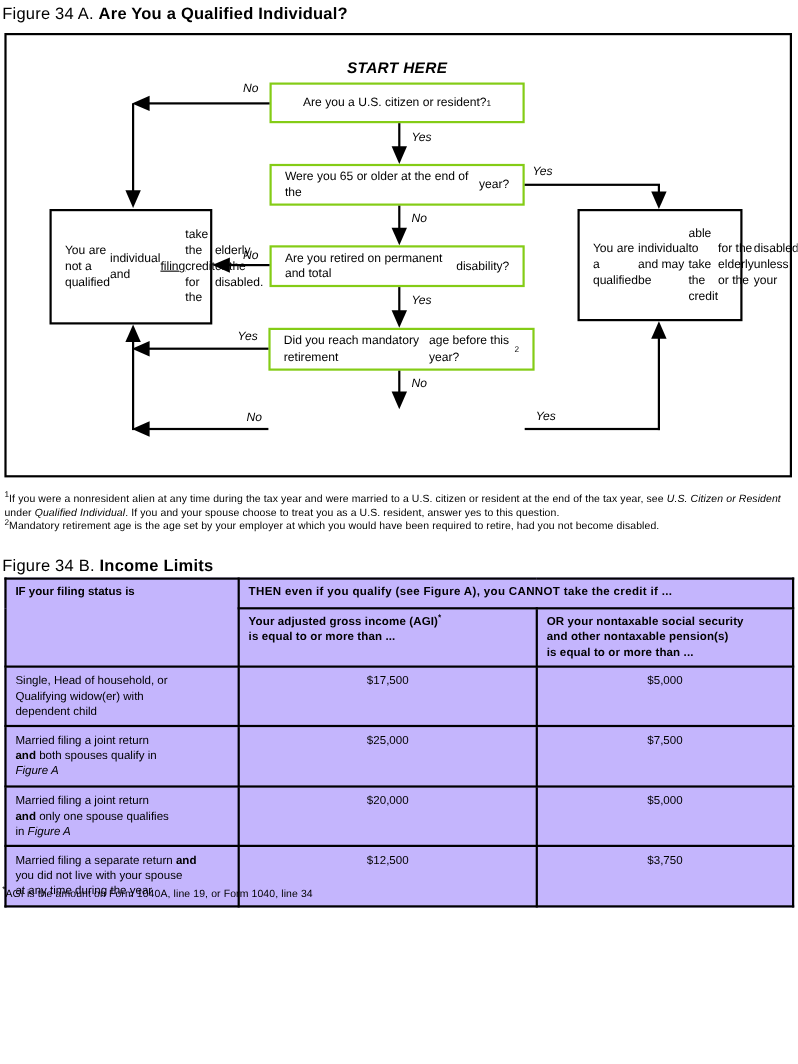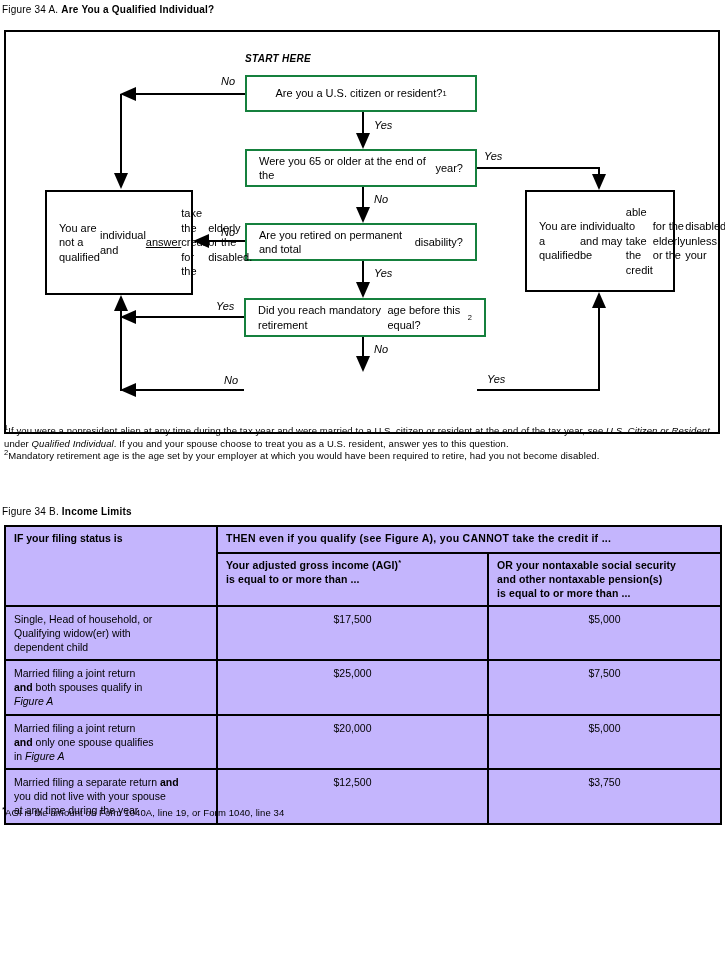--- a/index.html
+++ b/index.html
@@ -1,26 +1,26 @@
 <!DOCTYPE html>
 <html><head>
 <meta charset="utf-8">
 <style>
   * { margin:0; padding:0; box-sizing:border-box; }
   html,body { background:#fff; }
   #page {
     position:relative; width:725px; height:967px; background:#fff;
     font-family:"Liberation Sans", sans-serif; color:#000;
   }
-  .fig-title { position:absolute; font-size:10px; letter-spacing:.2px; }
+  .fig-title { position:absolute; font-size:15px; letter-spacing:.2px; }
   .fig-title .bold { font-weight:bold; }
   .canvas-border { position:absolute; border:2px solid #000; background:#fff; }
-  .start-here { position:absolute; font-weight:bold; font-style:italic; font-size:10px; letter-spacing:.3px; }
+  .start-here { position:absolute; font-weight:bold; font-style:italic; font-size:14px; text-align:center; letter-spacing:.3px; }
   .qbox {
-    position:absolute; border:2px solid #15803d; background:#fff;
+    position:absolute; border:2px solid #84cc16; background:#fff;
     font-size:11px; line-height:1.3; display:flex; align-items:center;
     padding:2px 12px;
   }
   .qbox.center { justify-content:center; text-align:center; }
   .resultbox {
     position:absolute; border:2px solid #000; background:#fff;
     font-size:11px; line-height:1.32; display:flex; align-items:center;
     padding:2px 12px;
   }
   sup { font-size:7.5px; vertical-align:super; line-height:0; }
@@ -66,29 +66,29 @@
       <span>year?</span>
     </div>
   <div class="qbox" style="left:245px; top:223px; width:232px; height:38px;justify-content:space-between;">
       <span>Are you retired on permanent and total</span>
       <br>
       <span>disability?</span>
     </div>
   <div class="qbox" style="left:244px; top:298px; width:242px; height:39px;">
       <span>Did you reach mandatory retirement</span>
       <br>
-      <span>age before this equal?</span>
+      <span>age before this year?</span>
       <sup>2</sup>
     </div>
 
   <div class="resultbox" style="left:45px; top:190px; width:148px; height:105px;">
       <span>You are not a qualified</span>
       <br>
       <span>individual and </span>
-      <span style="text-decoration: underline;">answer</span>
+      <span style="text-decoration: underline;">filing</span>
       <br>
       <span>take the credit for the</span>
       <br>
       <span>elderly or the disabled.</span>
     </div>
   <div class="resultbox" style="left:525px; top:190px; width:150px; height:102px; border-width:2.5px;">
       <span>You are a qualified</span>
       <br>
       <span>individual and may be</span>
       <br>
@@ -141,21 +141,21 @@
   <div class="branch-lbl" style="left:224px; top:374px;">No</div>
 
   <div class="vline" style="left:120px; top:310px; width:2px; height:81px;"></div>
   <div class="arr up" style="left:114px; top:295px;"></div>
 
   <div class="hline" style="left:477px; top:389px; width:123px; height:2px;"></div>
   <div class="vline" style="left:598px; top:307px; width:2px; height:84px;"></div>
   <div class="arr up" style="left:592px; top:292px;"></div>
   <div class="branch-lbl" style="left:487px; top:373px;">Yes</div>
 
-  <div class="footnotes" style="left:4px; top:425px; width:714px;">
+  <div class="footnotes" style="left:4px; top:448px; width:714px;">
     <p><sup>1</sup><span>If you were a nonresident alien at any time during the tax year and were married to a U.S. citizen or resident at the end of the tax year, see </span><span style="font-style: italic;">U.S. Citizen or Resident</span><span> under </span><span style="font-style: italic;">Qualified Individual</span><span>. If you and your spouse choose to treat you as a U.S. resident, answer yes to this question.</span></p>
     <p><sup>2</sup><span>Mandatory retirement age is the age set by your employer at which you would have been required to retire, had you not become disabled.</span></p>
   </div>
 
   <div class="fig-title" style="left:2px; top:506px;">
     <span>Figure 34 B. </span><span class="bold">Income Limits</span>
   </div>
 
   <table class="limits" style="left:4px; top:525px; width:716px;">
     <colgroup>

